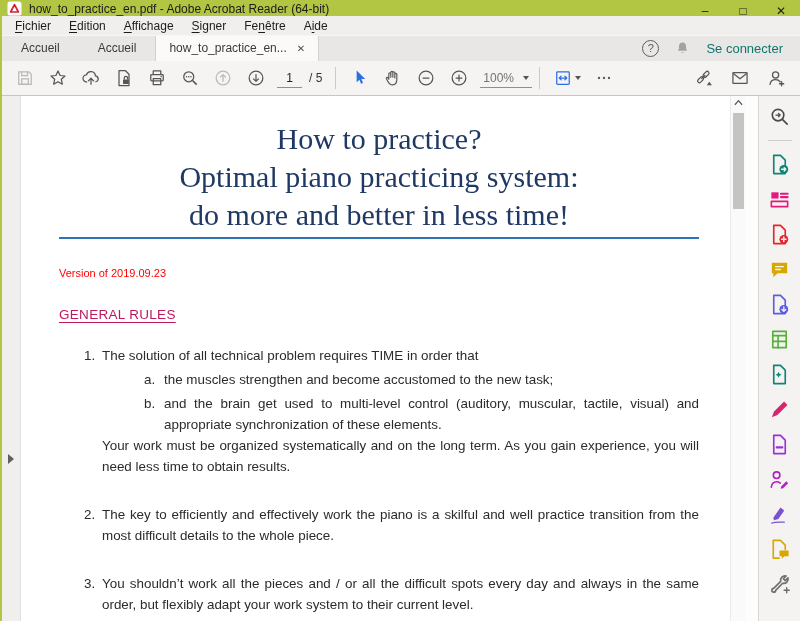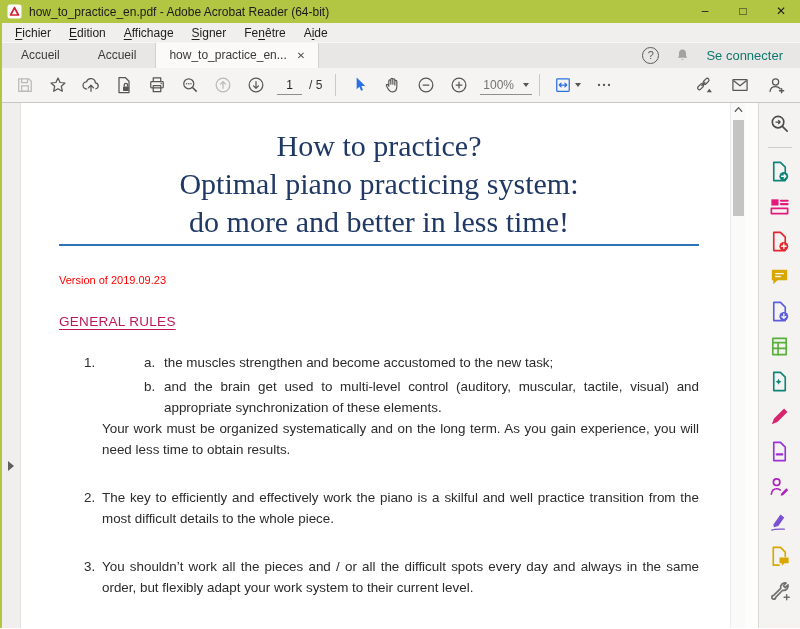--- a/index.html
+++ b/index.html
@@ -1,20 +1,20 @@
 <!DOCTYPE html>
 <html><head>
 <meta charset="utf-8">
 <style>
   * { box-sizing: border-box; margin: 0; padding: 0; }
   html,body { width: 800px; height: 629px; overflow: hidden; }
   body { font-family: "Liberation Sans", sans-serif; background: #fff; position: relative; }
 
   
-  .titlebar { height: 23px; background: #b2c644; display: flex; align-items: center; padding-left: 7px; }
+  .titlebar { height: 16px; background: #b2c644; display: flex; align-items: flex-end; padding-left: 7px; }
   .app-icon { width: 15px; height: 15px; flex: 0 0 auto; }
   .win-title { font-size: 12px; color: #1b1b1b; margin-left: 7px; flex: 1; white-space: nowrap; }
   .win-controls { display: flex; height: 100%; }
   .wbtn { width: 38px; text-align: center; font-size: 12px; line-height: 23px; color: #1b1b1b; cursor: default; }
 
   .below { border-left: 2px solid #b2c644; }
 
   
   .menubar { height: 19px; background: #f0efee; display: flex; align-items: center; padding-left: 4px; }
   .menu-item { font-size: 12px; color: #1c1c1c; padding: 0 9px; white-space: nowrap; }
@@ -251,21 +251,21 @@
     </div>
 
     <div class="viewport">
       <div class="doc-title-line">How to practice?</div>
       <div class="doc-title-line">Optimal piano practicing system:</div>
       <div class="doc-title-line">do more and better in less time!</div>
       <div class="doc-rule"></div>
       <div class="doc-version">Version of 2019.09.23</div>
       <div class="doc-heading">GENERAL RULES</div>
       <div class="doc-list" id="doc-list">
-          <div class="li"><span class="marker">1.</span></div>
+          <div class="li"><span class="marker">1.</span><span>The solution of all technical problem requires TIME in order that</span></div>
           <div class="li sub"><span class="marker">a.</span><span>the muscles strengthen and become accustomed to the new task;</span></div>
           <div class="li sub"><span class="marker">b.</span><span>and the brain get used to multi-level control (auditory, muscular, tactile, visual) and appropriate synchronization of these elements.</span></div>
           <div class="li"><span>Your work must be organized systematically and on the long term. As you gain experience, you will need less time to obtain results.</span></div>
           <div class="li gap"><span class="marker">2.</span><span>The key to efficiently and effectively work the piano is a skilful and well practice transition from the most difficult details to the whole piece.</span></div>
           <div class="li gap"><span class="marker">3.</span><span>You shouldn’t work all the pieces and / or all the difficult spots every day and always in the same order, but flexibly adapt your work system to their current level.</span></div>
         </div>
     </div>
 
     <div class="vscroll">
       <div class="scroll-up">

